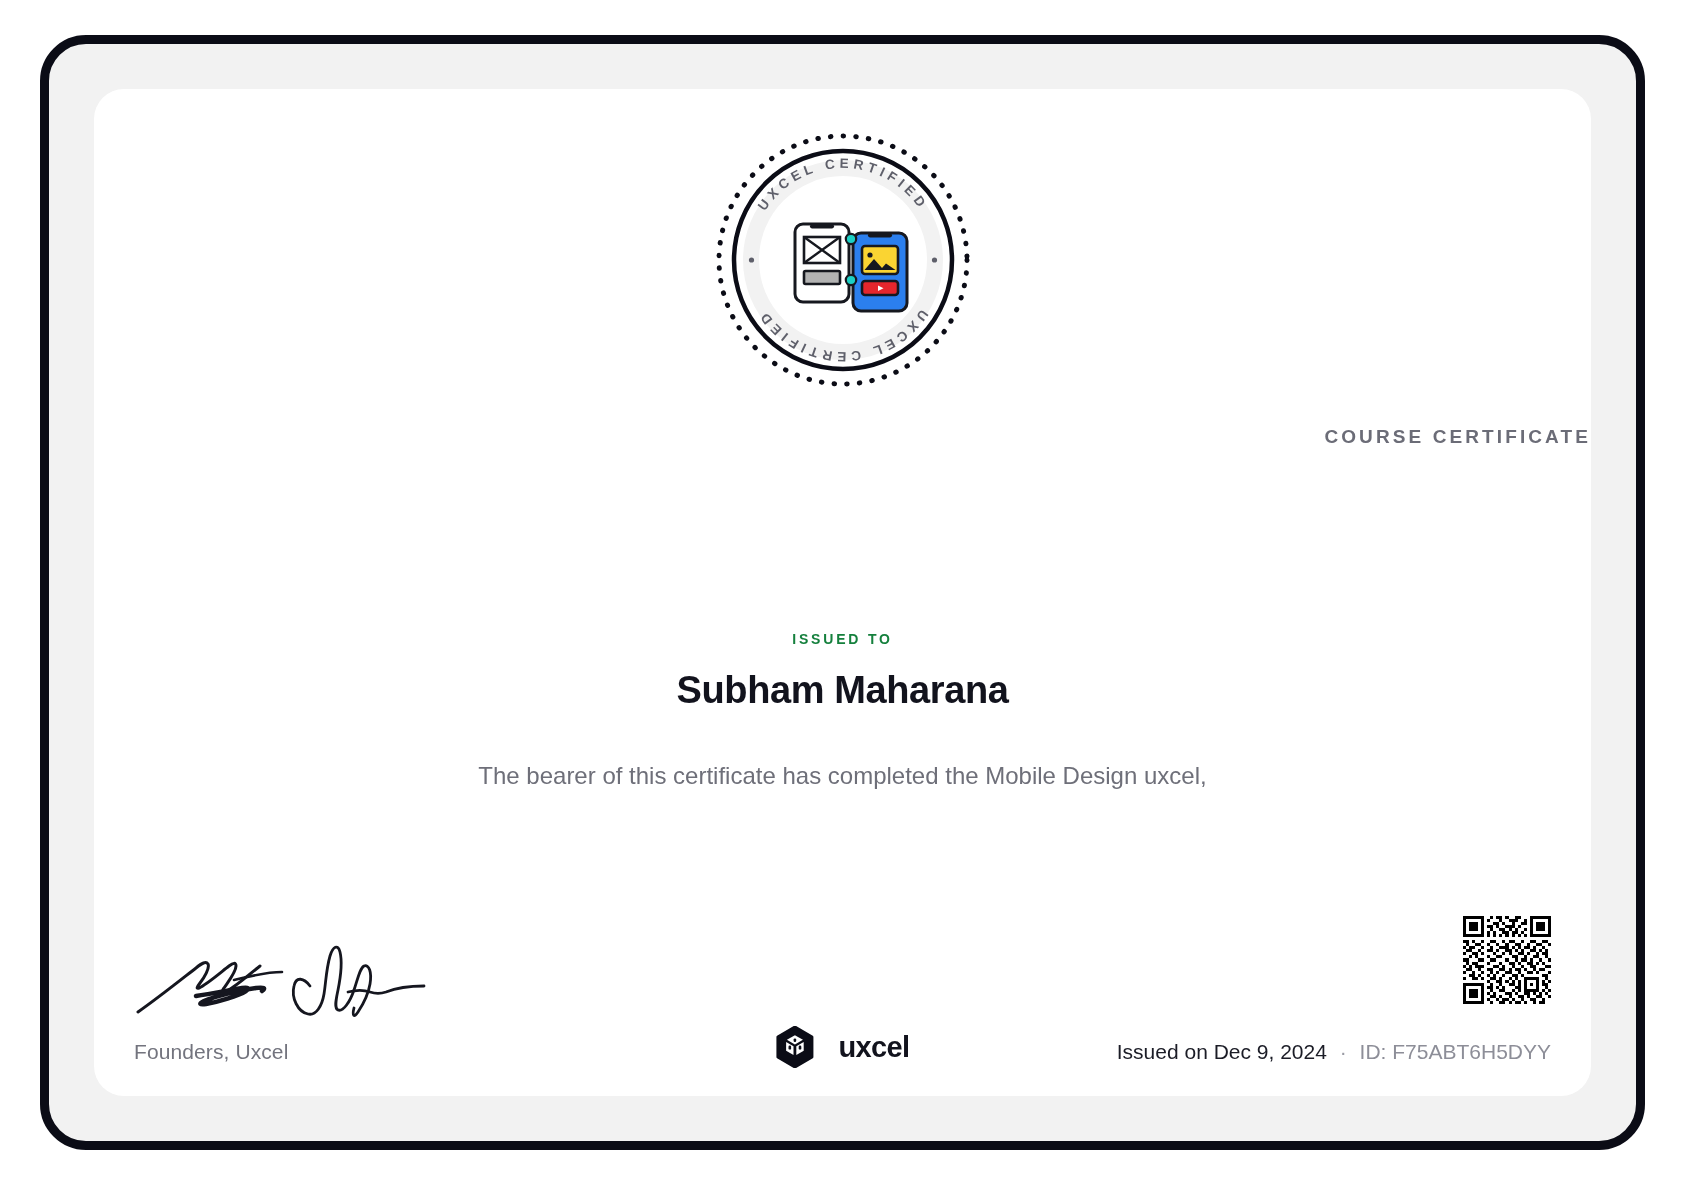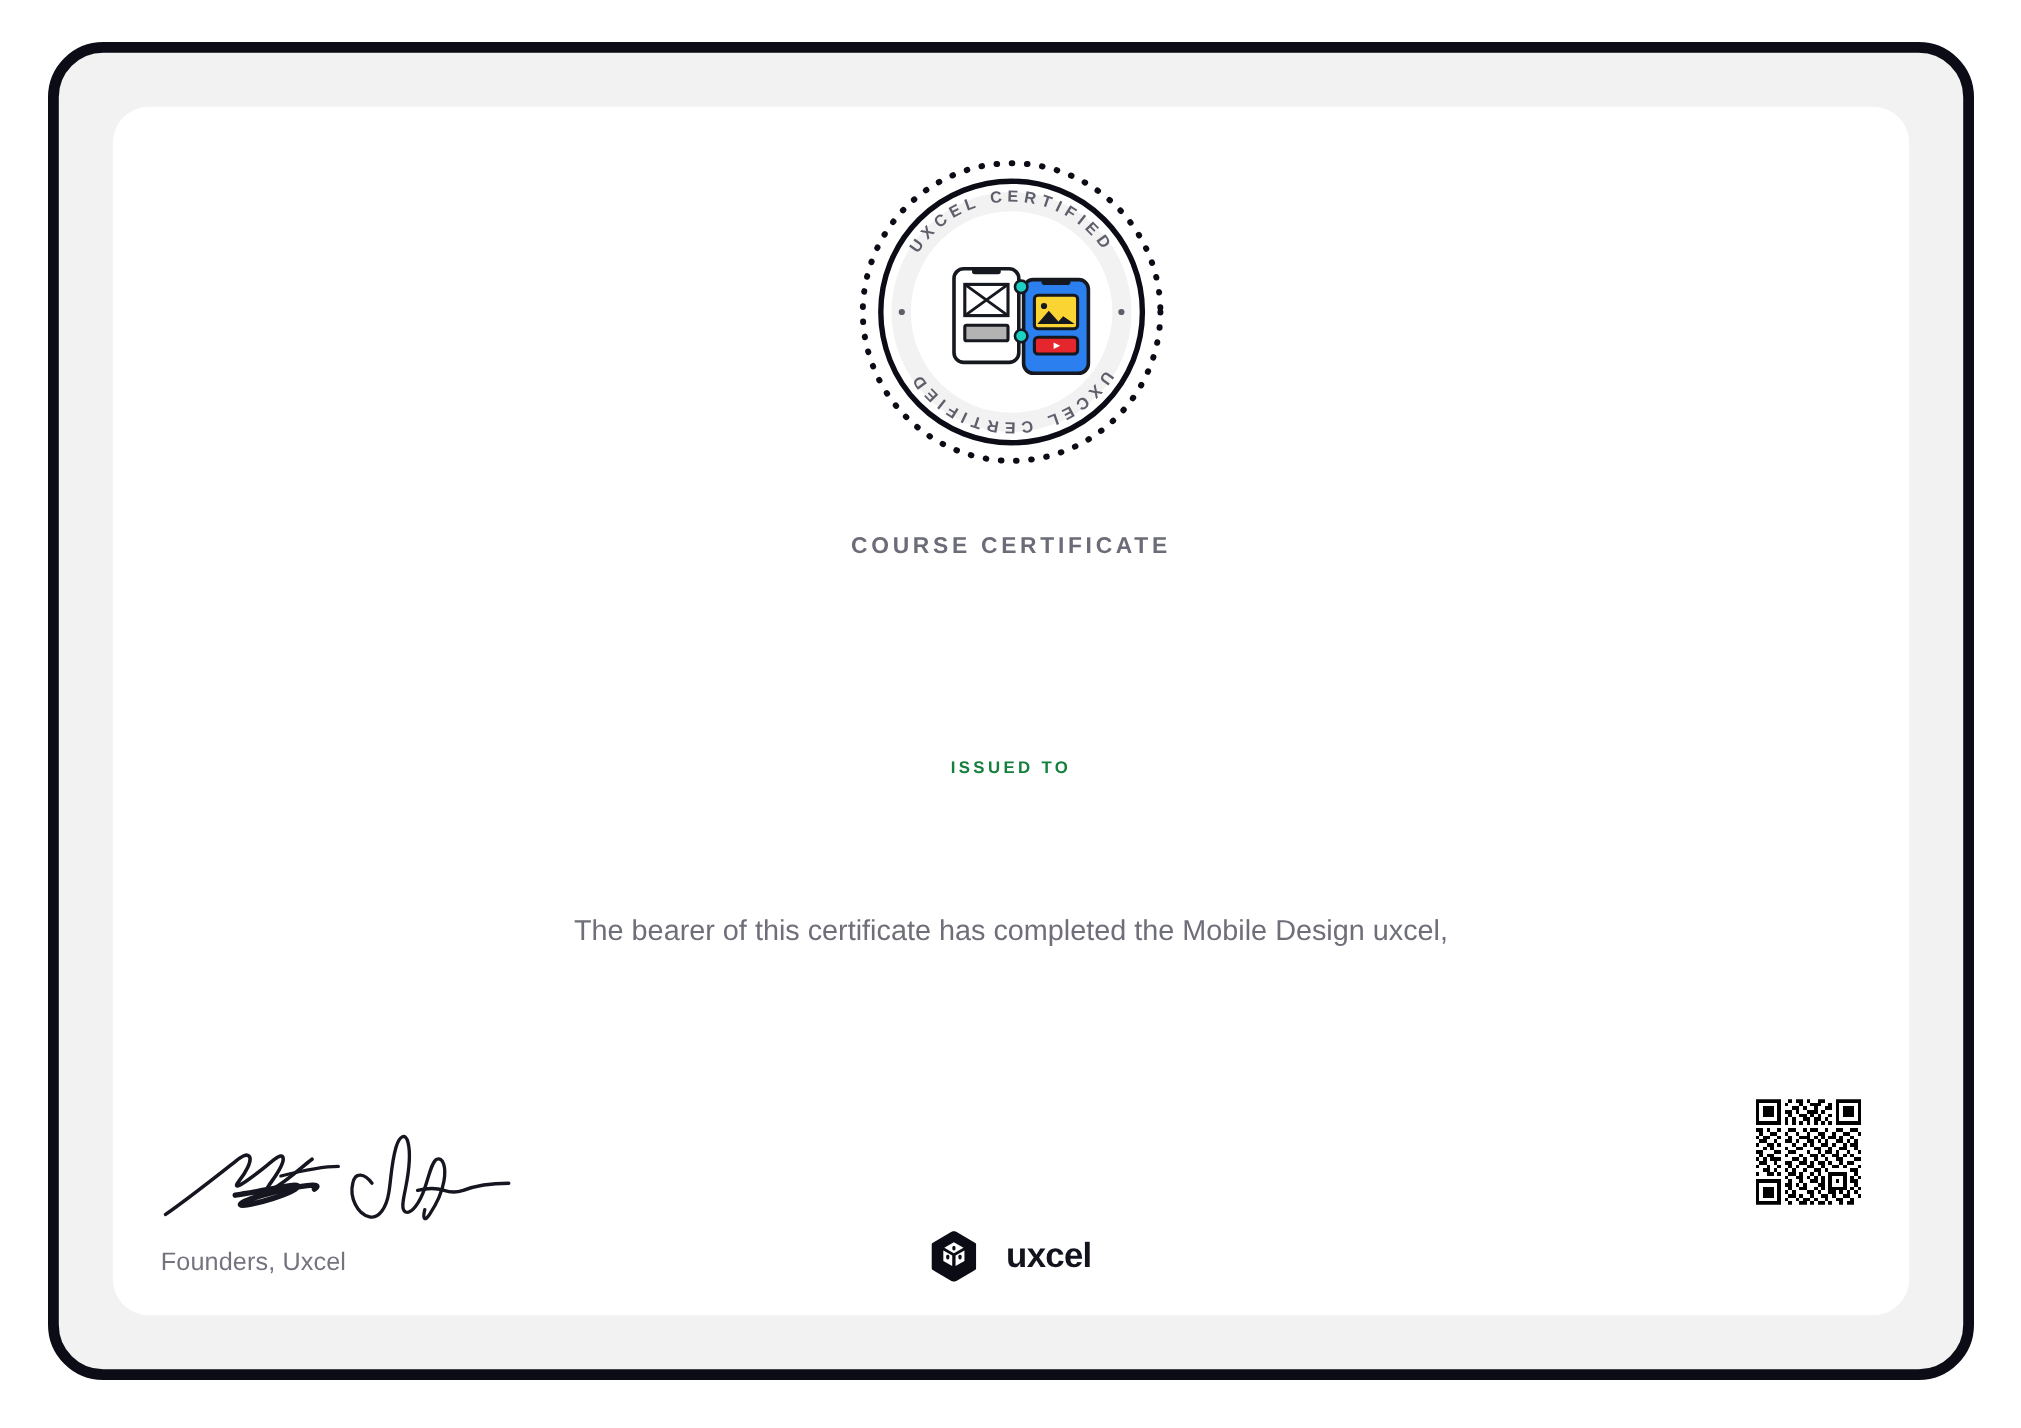--- a/index.html
+++ b/index.html
@@ -47,22 +47,22 @@
     transform: translateX(-50%);
     width: 262px;
     height: 262px;
   }
   .badge-svg { display: block; width: 262px; height: 262px; }
 
   
   .eyebrow {
     position: absolute;
     left: 0; right: 0;
-    top: 356px;
-    text-align: center;
+    top: 337px;
+    text-align: right;
     font-size: 19px;
     font-weight: 700;
     letter-spacing: 3.1px;
     color: #6b6c77;
   }
   .course-title {
     position: absolute;
     left: 0; right: 0;
     top: 388px;
     text-align: center;
@@ -222,20 +222,21 @@
           <circle cx="139" cy="151" r="5.2" fill="#1cd0c4" stroke="#16181f" stroke-width="2.2"></circle>
         </g>
       </svg>
     </div>
 
     <div class="eyebrow">COURSE CERTIFICATE</div>
 
 
     <div class="issued-to-label">ISSUED TO</div>
 
+    <div class="recipient-name">Subham Maharana</div>
 
     <div class="description">
       <span class="description-line">The bearer of this certificate has completed the Mobile Design uxcel,</span>
     </div>
 
     <div class="footer">
 
       <div class="signatures">
         <svg width="300" height="90" viewBox="0 0 300 90" xmlns="http://www.w3.org/2000/svg">
           <g fill="none" stroke="#15161f" stroke-linecap="round" stroke-linejoin="round">
@@ -501,16 +502,21 @@
               <path d="M12 28h2v1h-2z"></path>
               <path d="M15 28h1v1h-1z"></path>
               <path d="M17 28h2v1h-2z"></path>
             <path d="M20 28h1v1h-1z"></path>
               <path d="M23 28h1v1h-1z"></path>
               <path d="M25 28h2v1h-2z"></path>
           </g>
         </svg>
       </div>
 
+      <div class="issue-meta">
+        <span class="issue-date">Issued on Dec 9, 2024</span>
+        <span class="meta-sep">·</span>
+        <span class="cert-id">ID: F75ABT6H5DYY</span>
+      </div>
     </div>
 
   </div>
 </div>
 
 </body></html>

